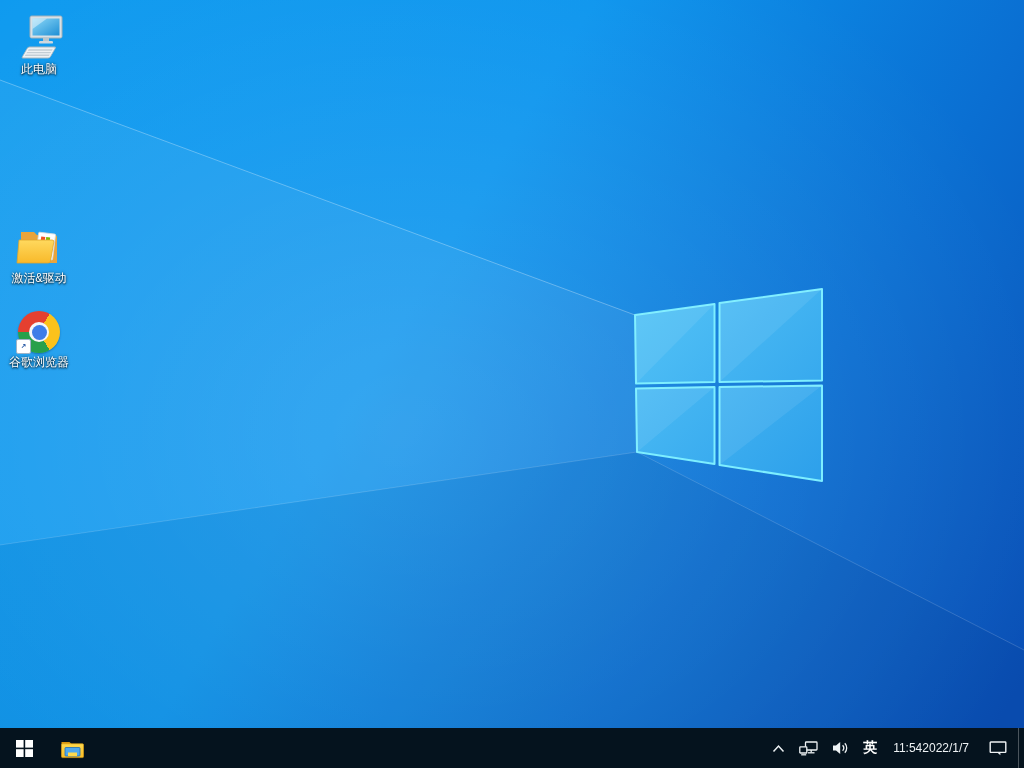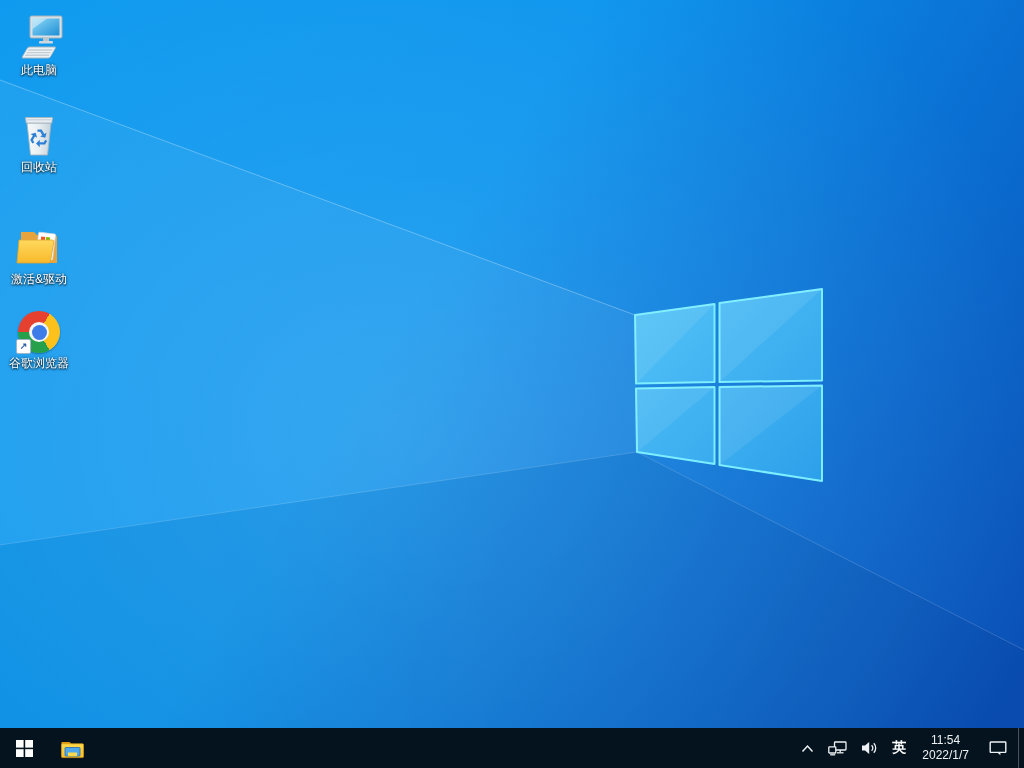--- a/index.html
+++ b/index.html
@@ -1,20 +1,20 @@
 <!DOCTYPE html>
 <html><head>
 <meta charset="utf-8">
 <style>
   html,body{margin:0;padding:0;width:1024px;height:768px;overflow:hidden;
     font-family:"Liberation Sans",sans-serif;background:#000;}
   #screen{position:relative;width:1024px;height:768px;}
 
   
-  #desktop{position:absolute;top:0;left:0;width:1024px;height:728px;overflow:hidden;}
+  #desktop{position:absolute;top:0;left:0;width:1024px;height:728px;overflow:hidden;font-family:Liberation Mono, monospace;}
   #wallpaper{position:absolute;top:0;left:0;width:1024px;height:728px;display:block;}
 
   .dicon{position:absolute;left:1px;width:76px;display:flex;flex-direction:column;
     align-items:center;cursor:default;}
   .dicon .glyph{height:50px;display:flex;align-items:flex-end;justify-content:center;}
   .dicon .dlabel{margin-top:3px;font-size:12px;line-height:14px;color:#fff;text-align:center;
     text-shadow:0 1px 2px rgba(0,0,0,.9),0 0 3px rgba(0,0,0,.6);white-space:nowrap;}
 
   
   .chrome-wrap{position:relative;width:42px;height:42px;}
@@ -31,21 +31,21 @@
 
   
   #taskbar{position:absolute;left:0;top:728px;width:1024px;height:40px;background:#05131e;
     display:flex;align-items:stretch;color:#eef2f4;}
   .tbtn{width:48px;height:40px;display:flex;align-items:center;justify-content:center;
     background:transparent;border:none;padding:0;cursor:pointer;}
   #tray{margin-left:auto;display:flex;align-items:stretch;}
   .traybtn{display:flex;align-items:center;justify-content:center;padding:0 7px;background:transparent;
     border:none;color:#fff;cursor:pointer;}
   .ime{font-size:14px;font-weight:700;letter-spacing:0;}
-  .clock{display:flex;flex-direction:column;align-items:center;justify-content:center;
+  .clock{display:flex;flex-direction:row;align-items:center;justify-content:center;
     font-size:12px;line-height:15px;padding:0 9px;cursor:default;}
   .showdesk{width:5px;border-left:1px solid rgba(255,255,255,.28);cursor:pointer;}
 </style>
 </head>
 <body>
 
 <div id="screen">
 
   <div id="desktop">
 
@@ -108,43 +108,20 @@
             <rect x="12" y="0" width="28" height="11" rx="1.5" fill="#eef2f4" stroke="#aab7bf" stroke-width="0.8"></rect>
             <line x1="14" y1="3" x2="38" y2="3" stroke="#c3ced5" stroke-width="1.4"></line>
             <line x1="14" y1="5.6" x2="38" y2="5.6" stroke="#c3ced5" stroke-width="1.4"></line>
             <line x1="14" y1="8.2" x2="38" y2="8.2" stroke="#c3ced5" stroke-width="1.4"></line>
           </g>
         </svg>
       </div>
       <div class="dlabel">此电脑</div>
     </div>
 
-    <div class="dicon" style="top:107px">
-      <div class="glyph">
-        <svg width="42" height="46" viewBox="0 0 42 46">
-          <defs>
-            <linearGradient id="binG" x1="0" y1="0" x2="1" y2="0">
-              <stop offset="0" stop-color="#f7fafb"></stop>
-                <stop offset="0.5" stop-color="#e7eef2"></stop>
-                <stop offset="1" stop-color="#c6d2da"></stop>
-            </linearGradient>
-            <path id="rba" d="M-1.6,-9 L2.8,-9 L5.6,-4.2 L8,-5.6 L6.6,-0.2 L1.2,-1.6 L3.4,-2.9 L1.3,-6.6 L-1.6,-6.6 Z"></path>
-          </defs>
-          <path d="M9,12 L33,12 L29.5,44 L12.5,44 Z" fill="url(#binG)" stroke="#a7b4bd" stroke-width="0.9"></path>
-          <path d="M7.5,6.5 L34.5,6.5 L33.8,12 L8.2,12 Z" fill="#e7edf1" stroke="#a7b4bd" stroke-width="0.9"></path>
-          <line x1="9" y1="8.8" x2="33" y2="8.8" stroke="#c2ccd3" stroke-width="1"></line>
-          <g transform="translate(21,27) scale(0.95)" fill="#2e80d4">
-            <use href="#rba"></use>
-            <use href="#rba" transform="rotate(120)"></use>
-            <use href="#rba" transform="rotate(240)"></use>
-          </g>
-        </svg>
-      </div>
-      <div class="dlabel">回收站</div>
-    </div>
 
     <div class="dicon" style="top:219px">
       <div class="glyph">
         <svg width="46" height="44" viewBox="0 0 46 44">
           <defs>
             <linearGradient id="foldG" x1="0" y1="0" x2="0" y2="1">
               <stop offset="0" stop-color="#ffd95e"></stop>
                 <stop offset="1" stop-color="#f8b92a"></stop>
             </linearGradient>
           </defs>

